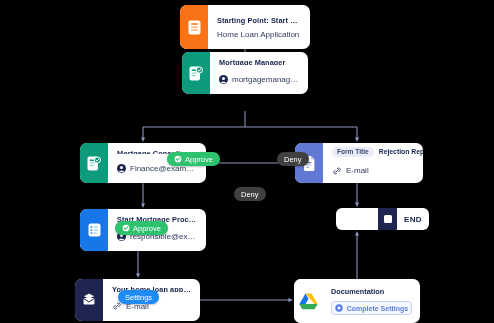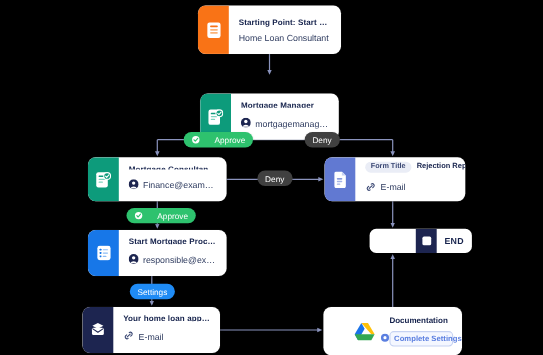--- a/index.html
+++ b/index.html
@@ -72,26 +72,26 @@
   
   .bay-orange { background: #f97316; }
   .bay-teal   { background: #0d9b7b; }
   .bay-indigo { background: #6179d2; }
   .bay-blue   { background: #1777e8; }
   .bay-navy   { background: #1d2550; }
   .bay-white  { background: #ffffff; }
 
   
   #node-start    { left:180px; top:5px;   width:130px; height:44px; }
-  #node-mm       { left:182px; top:85px;  width:126px; height:42px; }
+  #node-mm       { left:182px; top:52px;  width:126px; height:42px; }
   #node-mcm      { left:80px;  top:143px; width:126px; height:40px; }
   #node-form     { left:295px; top:143px; width:128px; height:40px; }
   #node-smp      { left:80px;  top:209px; width:126px; height:42px; }
   #node-mail     { left:75px;  top:279px; width:125px; height:42px; }
-  #node-doc      { left:294px; top:279px; width:126px; height:44px;padding-left:23px; }
+  #node-doc      { left:294px; top:279px; width:126px; height:44px; }
 
   
   #node-end {
     position: absolute;
     left: 336px; top: 208px;
     height: 22px;
     display: flex;
     align-items: stretch;
     border-radius: 6px;
     overflow: hidden;
@@ -113,28 +113,29 @@
     padding: 0 7px;
     font-size: 8px; font-weight: bold;
     color: #17234d; letter-spacing: .3px;
   }
 
   
   .badge {
     position: absolute;
     display: flex;
     align-items: center;
-    gap: 13px;
+    gap: 3px;
     height: 14px;
     padding: 4px 7px;
     border-radius: 8px;
     font-size: 7.5px;
     color: #ffffff;
     white-space: nowrap;
     box-shadow: 0 1px 2px rgba(0,0,0,.25);
+    margin-top: 32px;
   }
   .badge-approve { background: #2ec26e; }
   .badge-deny    { background: #404040; }
   .badge-blue    { background: #1f8bf5; }
   .badge svg { display: block; flex: 0 0 auto; }
 
   #badge-approve-1 { left:167px; top:120px; }
   #badge-deny-1    { left:277px; top:120px; }
   #badge-deny-2    { left:234px; top:155px; }
   #badge-approve-2 { left:115px; top:189px; }
@@ -215,21 +216,21 @@
     <div class="iconbay bay-orange">
       <svg width="13" height="15" viewBox="0 0 13 15">
         <rect x="0.5" y="0.5" width="12" height="14" rx="2" fill="#ffffff"></rect>
         <rect x="3" y="3.2" width="7" height="1.6" rx="0.7" fill="#f97316"></rect>
         <rect x="3" y="6.4" width="7" height="1.5" rx="0.7" fill="#fbb478"></rect>
         <rect x="3" y="9.2" width="7" height="1.5" rx="0.7" fill="#fbb478"></rect>
       </svg>
     </div>
     <div class="body">
       <div class="title">Starting Point: Start Point</div>
-      <div class="subtext">Home Loan Consultant</div>
+      <div class="subtext">Home Loan Application</div>
     </div>
   </div>
 
   <div class="node" id="node-mm">
     <div class="iconbay bay-teal">
       <svg width="14" height="15" viewBox="0 0 14 15">
         <rect x="0.5" y="0.5" width="10.5" height="14" rx="2" fill="#ffffff"></rect>
         <rect x="2.6" y="3.6" width="6" height="1.3" rx="0.6" fill="#0d9b7b"></rect>
         <rect x="2.6" y="6.4" width="6" height="1.2" rx="0.6" fill="#7fd3bf"></rect>
         <rect x="2.6" y="9" width="4" height="1.2" rx="0.6" fill="#7fd3bf"></rect>

